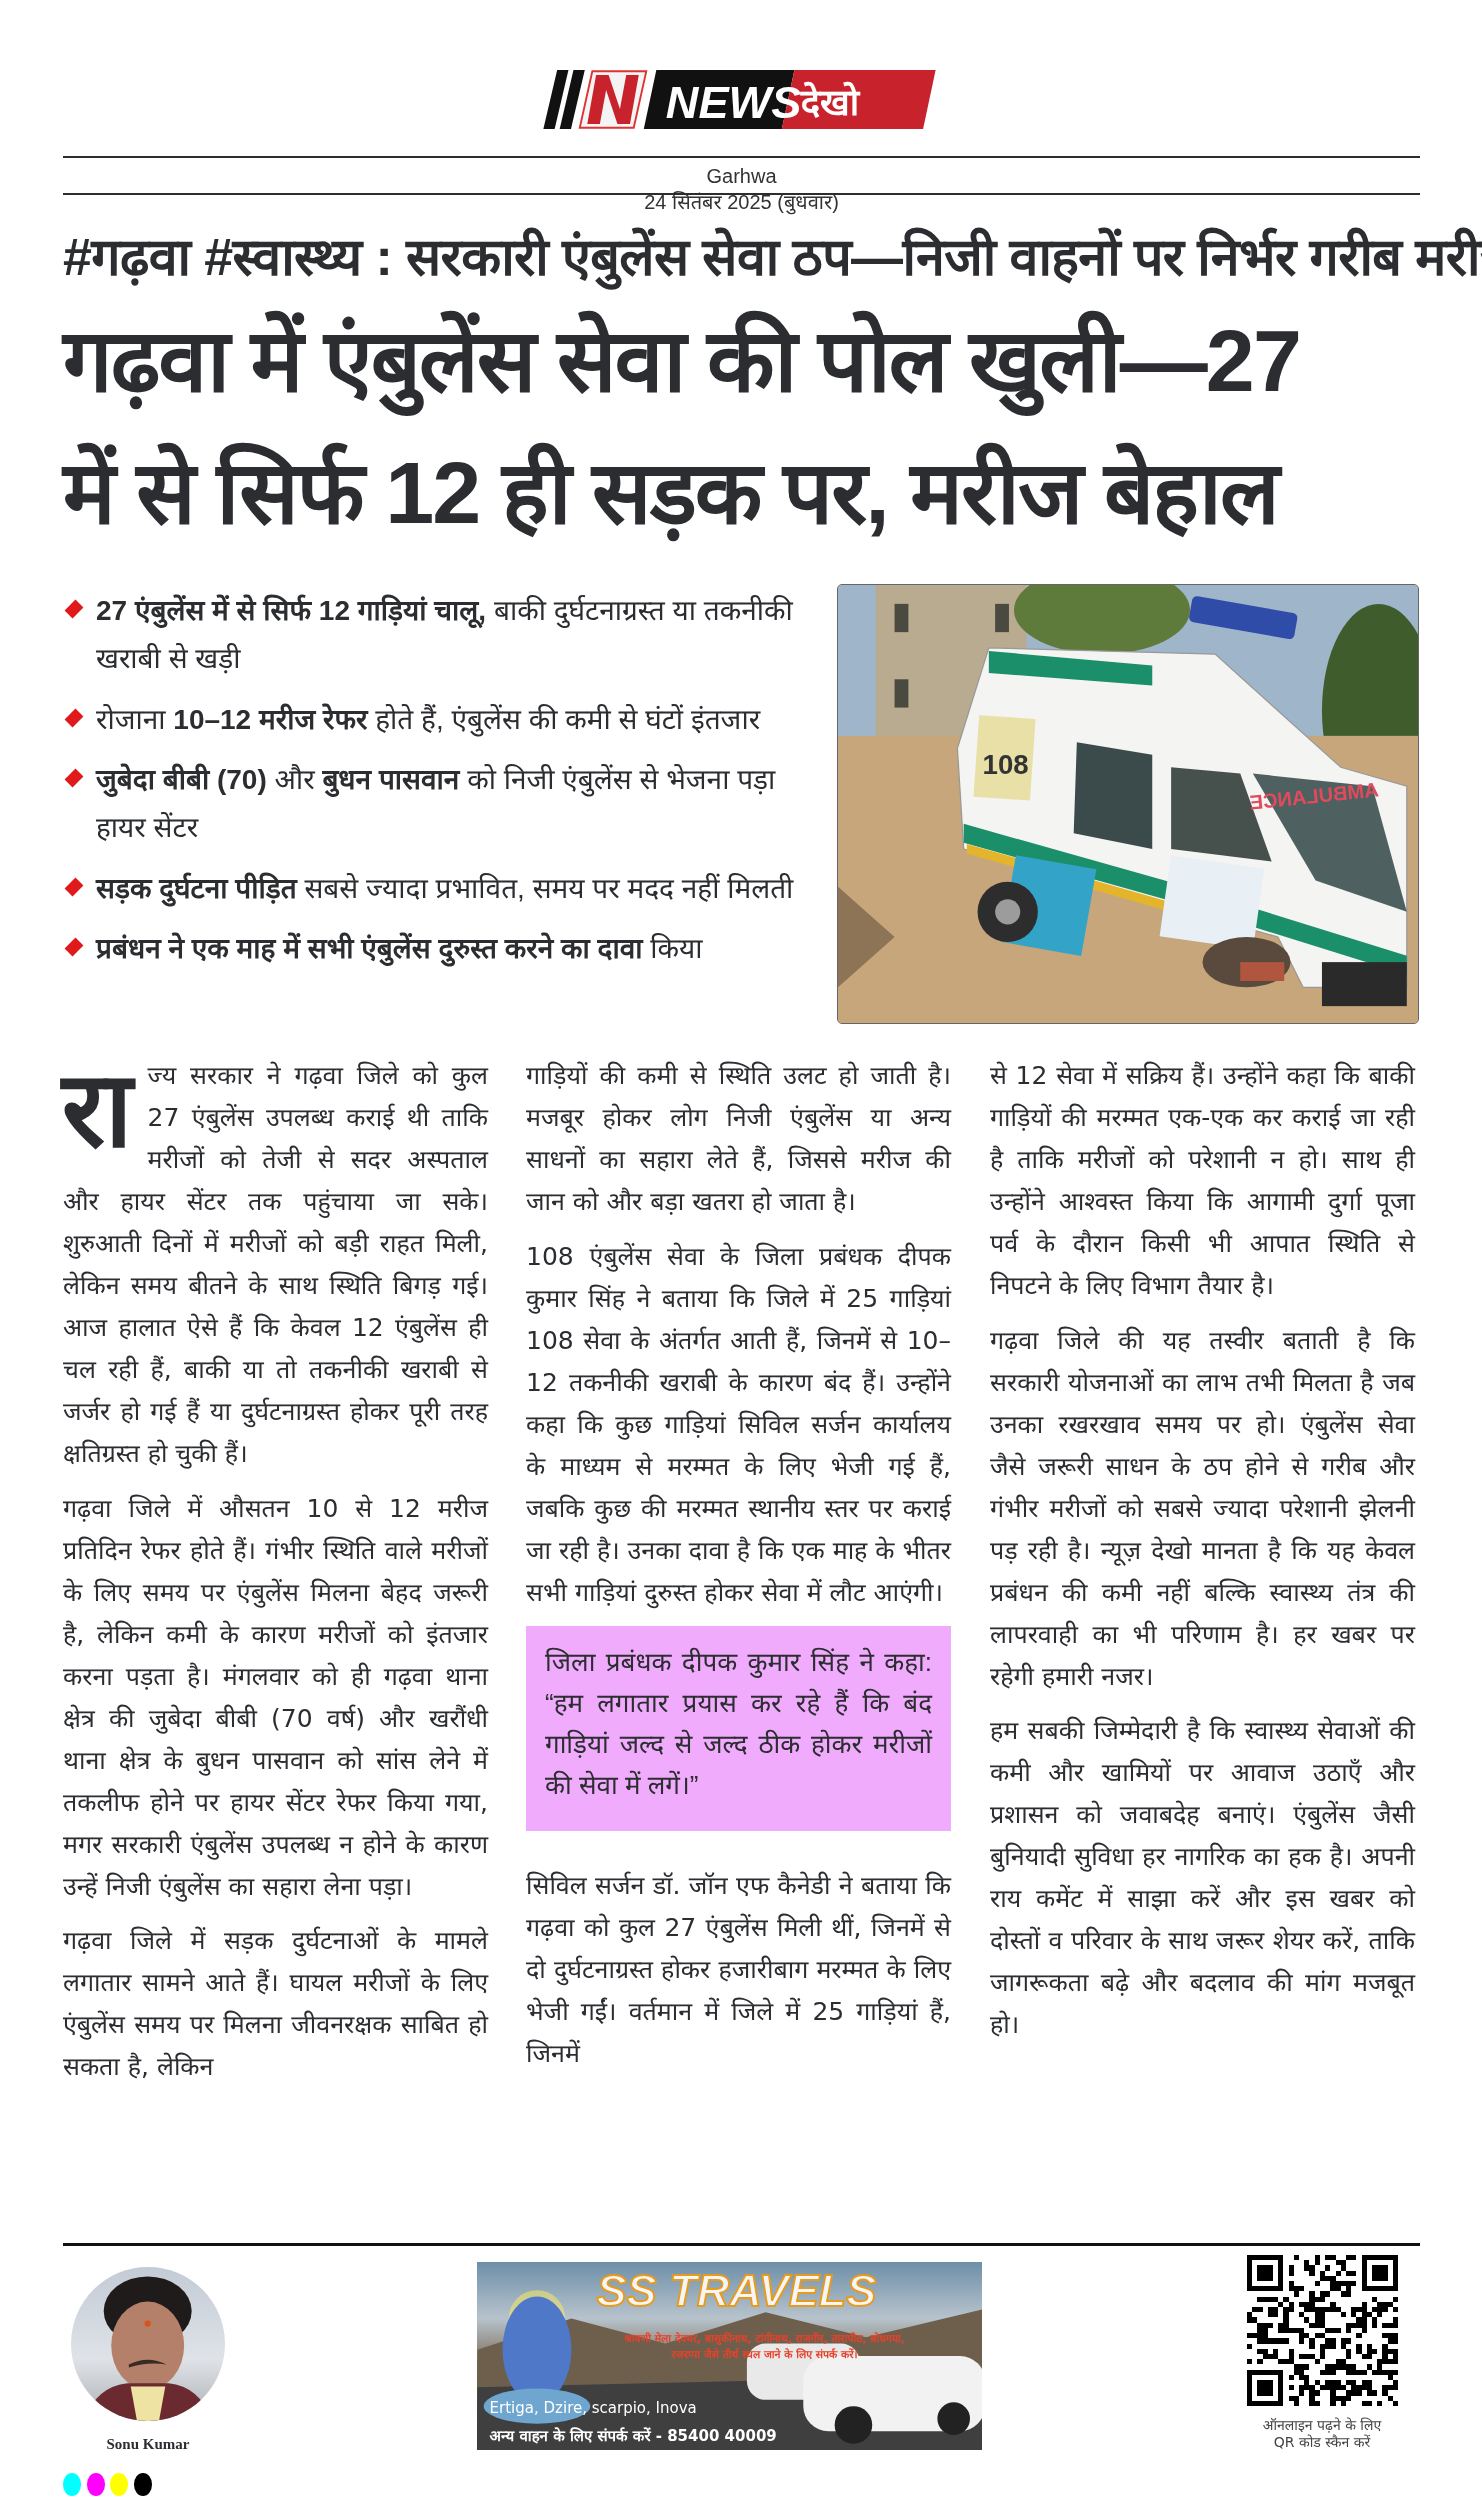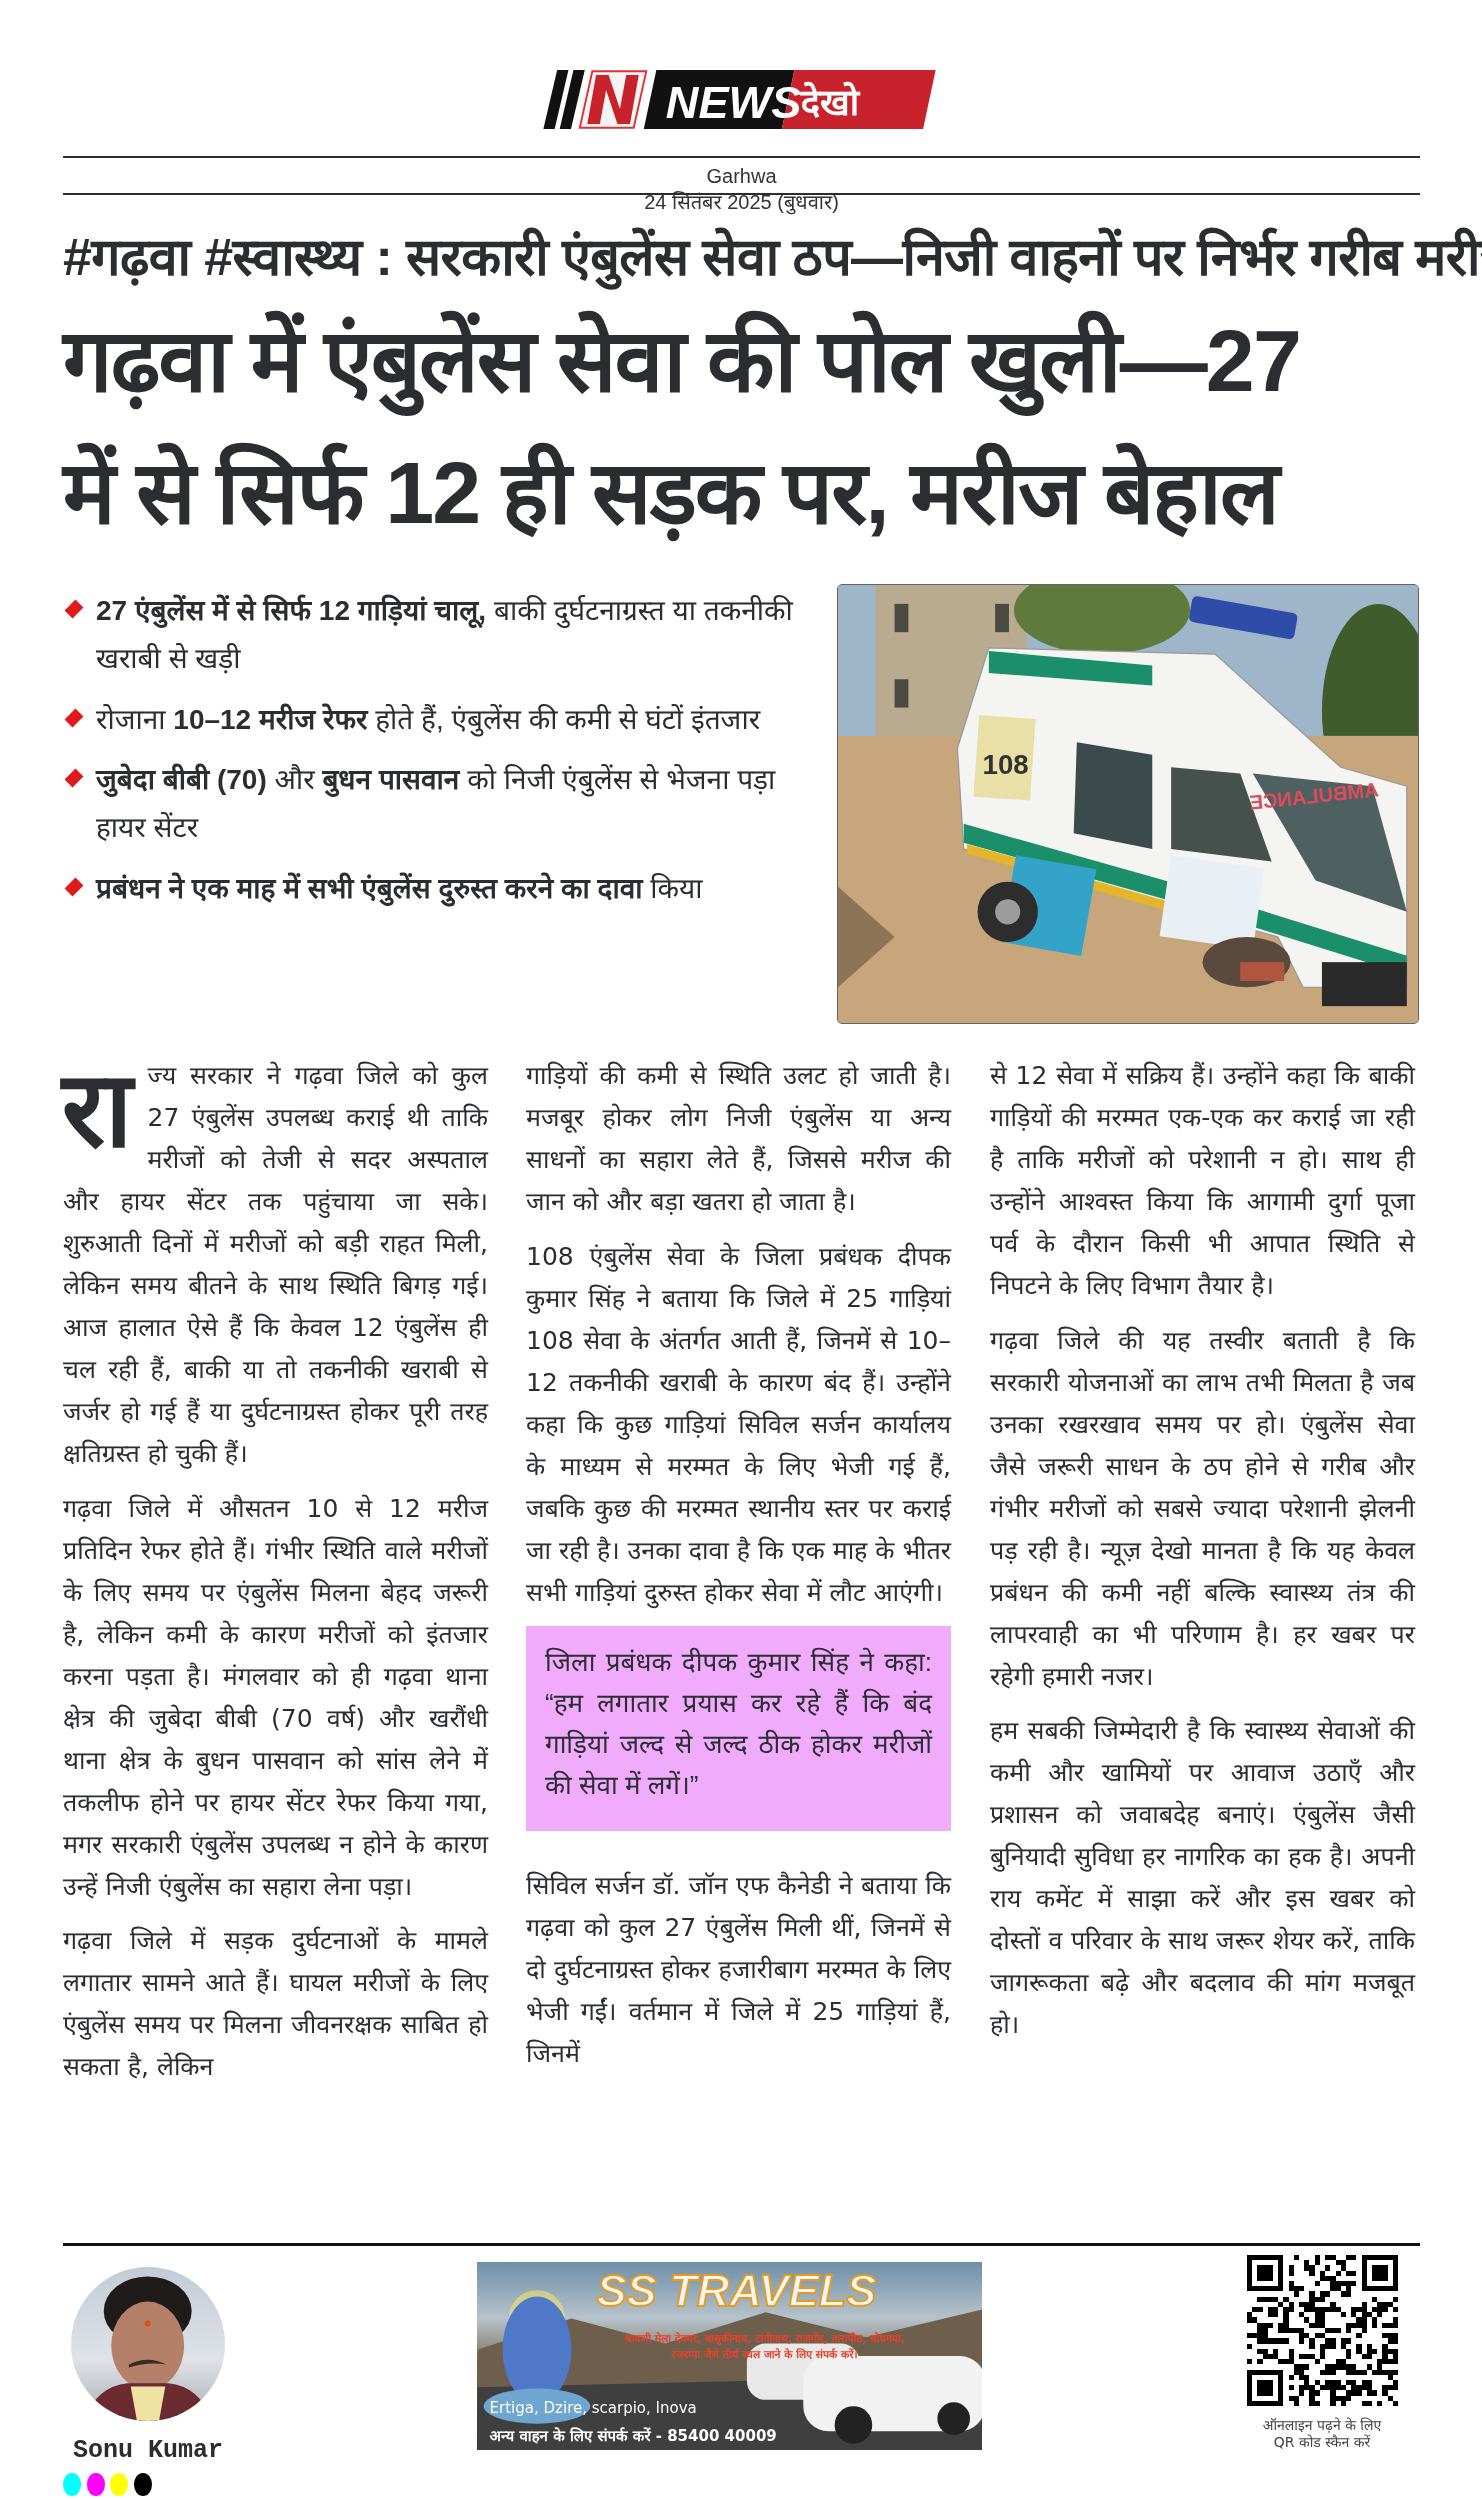--- a/index.html
+++ b/index.html
@@ -43,22 +43,22 @@
   .col3 { left: 990px; }
   .dropcap { float: left; font-family: "Liberation Sans", sans-serif; font-weight: bold;
     font-size: 106px; line-height: 80px; margin: 14px 15px 0 -1.3px; color: #2b2d31; }
   .quote { background: #f0abfc; padding: 16.3px 19px 25px; margin: 12.6px 0 34px;
     font-family: "Liberation Sans", sans-serif; font-size: 26px; line-height: 41px; }
   
   .rule.foot { top: 2243px; height: 2.5px; background: #111; }
   .author { position: absolute; left: 63px; top: 2261px; width: 170px; text-align: center; }
   .avatar { width: 154px; height: 154px; border-radius: 50%; margin: 6.3px auto 0; overflow: hidden;
     background: linear-gradient(#c3cbd6, #dfe3e8 60%, #a9aeb3); position: relative; }
-  .author-name { margin-top: 15px; font-family: Liberation Mono, monospace; font-weight: bold;
-    font-size: 25px; color: #2b2d31; }
+  .author-name { margin-top: 15px; font-family: Liberation Serif, serif; font-weight: bold;
+    font-size: 15px; color: #2b2d31; }
   .reg-marks { position: absolute; left: 63px; top: 2473px; display: flex; gap: 5.7px; }
   .reg-marks span { width: 18px; height: 22.6px; border-radius: 50%; display: block; }
   .ad { position: absolute; left: 477px; top: 2262px; width: 505px; height: 188px; overflow: hidden;
     background: linear-gradient(#6e8fa8 0%, #b7c3cc 30%, #7b6a55 55%, #4b4b4b 75%, #353535 100%); }
   .qr-block { position: absolute; left: 1234px; top: 2255px; width: 176px; text-align: center; }
   .qr { width: 151px; height: 151px; margin: 0 auto; }
   .qr-caption { margin-top: 8.8px; font-family: "DejaVu Sans", sans-serif; font-size: 14px;
     line-height: 17.6px; color: #444; }
 </style>
 </head>
@@ -87,20 +87,21 @@
 <h2 class="kicker">#गढ़वा #स्वास्थ्य : सरकारी एंबुलेंस सेवा ठप—निजी वाहनों पर निर्भर गरीब मरीज</h2>
 <h1 class="headline">
   <span>गढ़वा में एंबुलेंस सेवा की पोल खुली—27</span><br>
   <span>में से सिर्फ 12 ही सड़क पर, मरीज बेहाल</span>
 </h1>
 
 <ul class="highlights">
   <li><span class="diamond"></span><b>27 एंबुलेंस में से सिर्फ 12 गाड़ियां चालू,</b><span> बाकी दुर्घटनाग्रस्त या तकनीकी खराबी से खड़ी</span></li>
   <li><span class="diamond"></span><span>रोजाना </span><b>10–12 मरीज रेफर</b><span> होते हैं, एंबुलेंस की कमी से घंटों इंतजार</span></li>
   <li><span class="diamond"></span><b>जुबेदा बीबी (70)</b><span> और </span><b>बुधन पासवान</b><span> को निजी एंबुलेंस से भेजना पड़ा हायर सेंटर</span></li>
+  <li><span class="diamond"></span><b>सड़क दुर्घटना पीड़ित</b><span> सबसे ज्यादा प्रभावित, समय पर मदद नहीं मिलती</span></li>
   <li><span class="diamond"></span><b>प्रबंधन ने एक माह में सभी एंबुलेंस दुरुस्त करने का दावा</b><span> किया</span></li>
 </ul>
 
 <div class="hero" title="सड़क किनारे खड़ी क्षतिग्रस्त 108 एंबुलेंस, जिसका अगला पहिया निकला हुआ है">
   <svg width="582" height="440" viewBox="0 0 926 700">
     <rect x="0" y="0" width="926" height="260" fill="#9fb5c9"></rect>
     <rect x="60" y="0" width="240" height="270" fill="#b9ab8f"></rect>
     <rect x="90" y="30" width="22" height="45" fill="#4b4a40"></rect>
     <rect x="90" y="150" width="22" height="45" fill="#4b4a40"></rect>
     <rect x="250" y="30" width="22" height="45" fill="#4b4a40"></rect>

